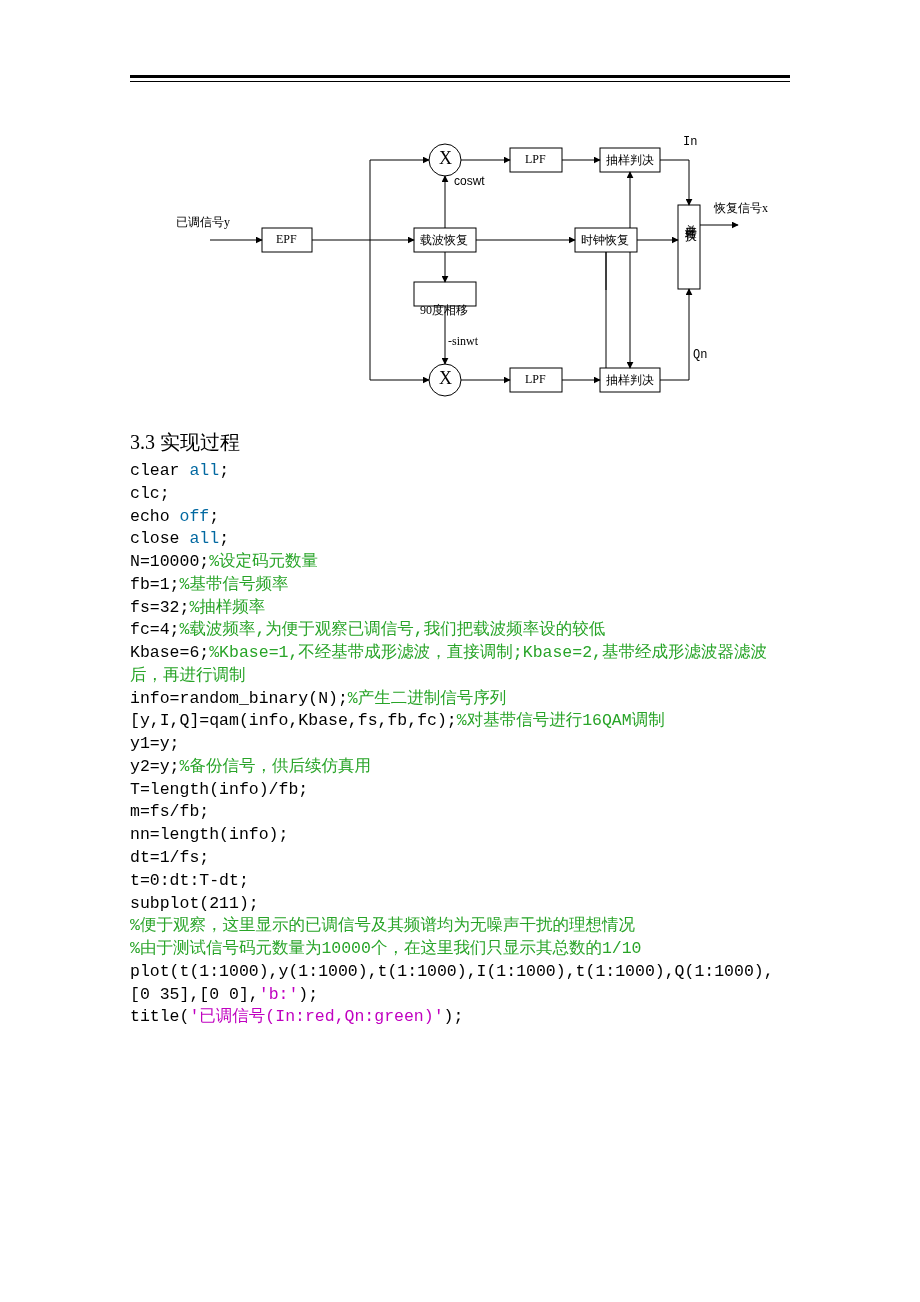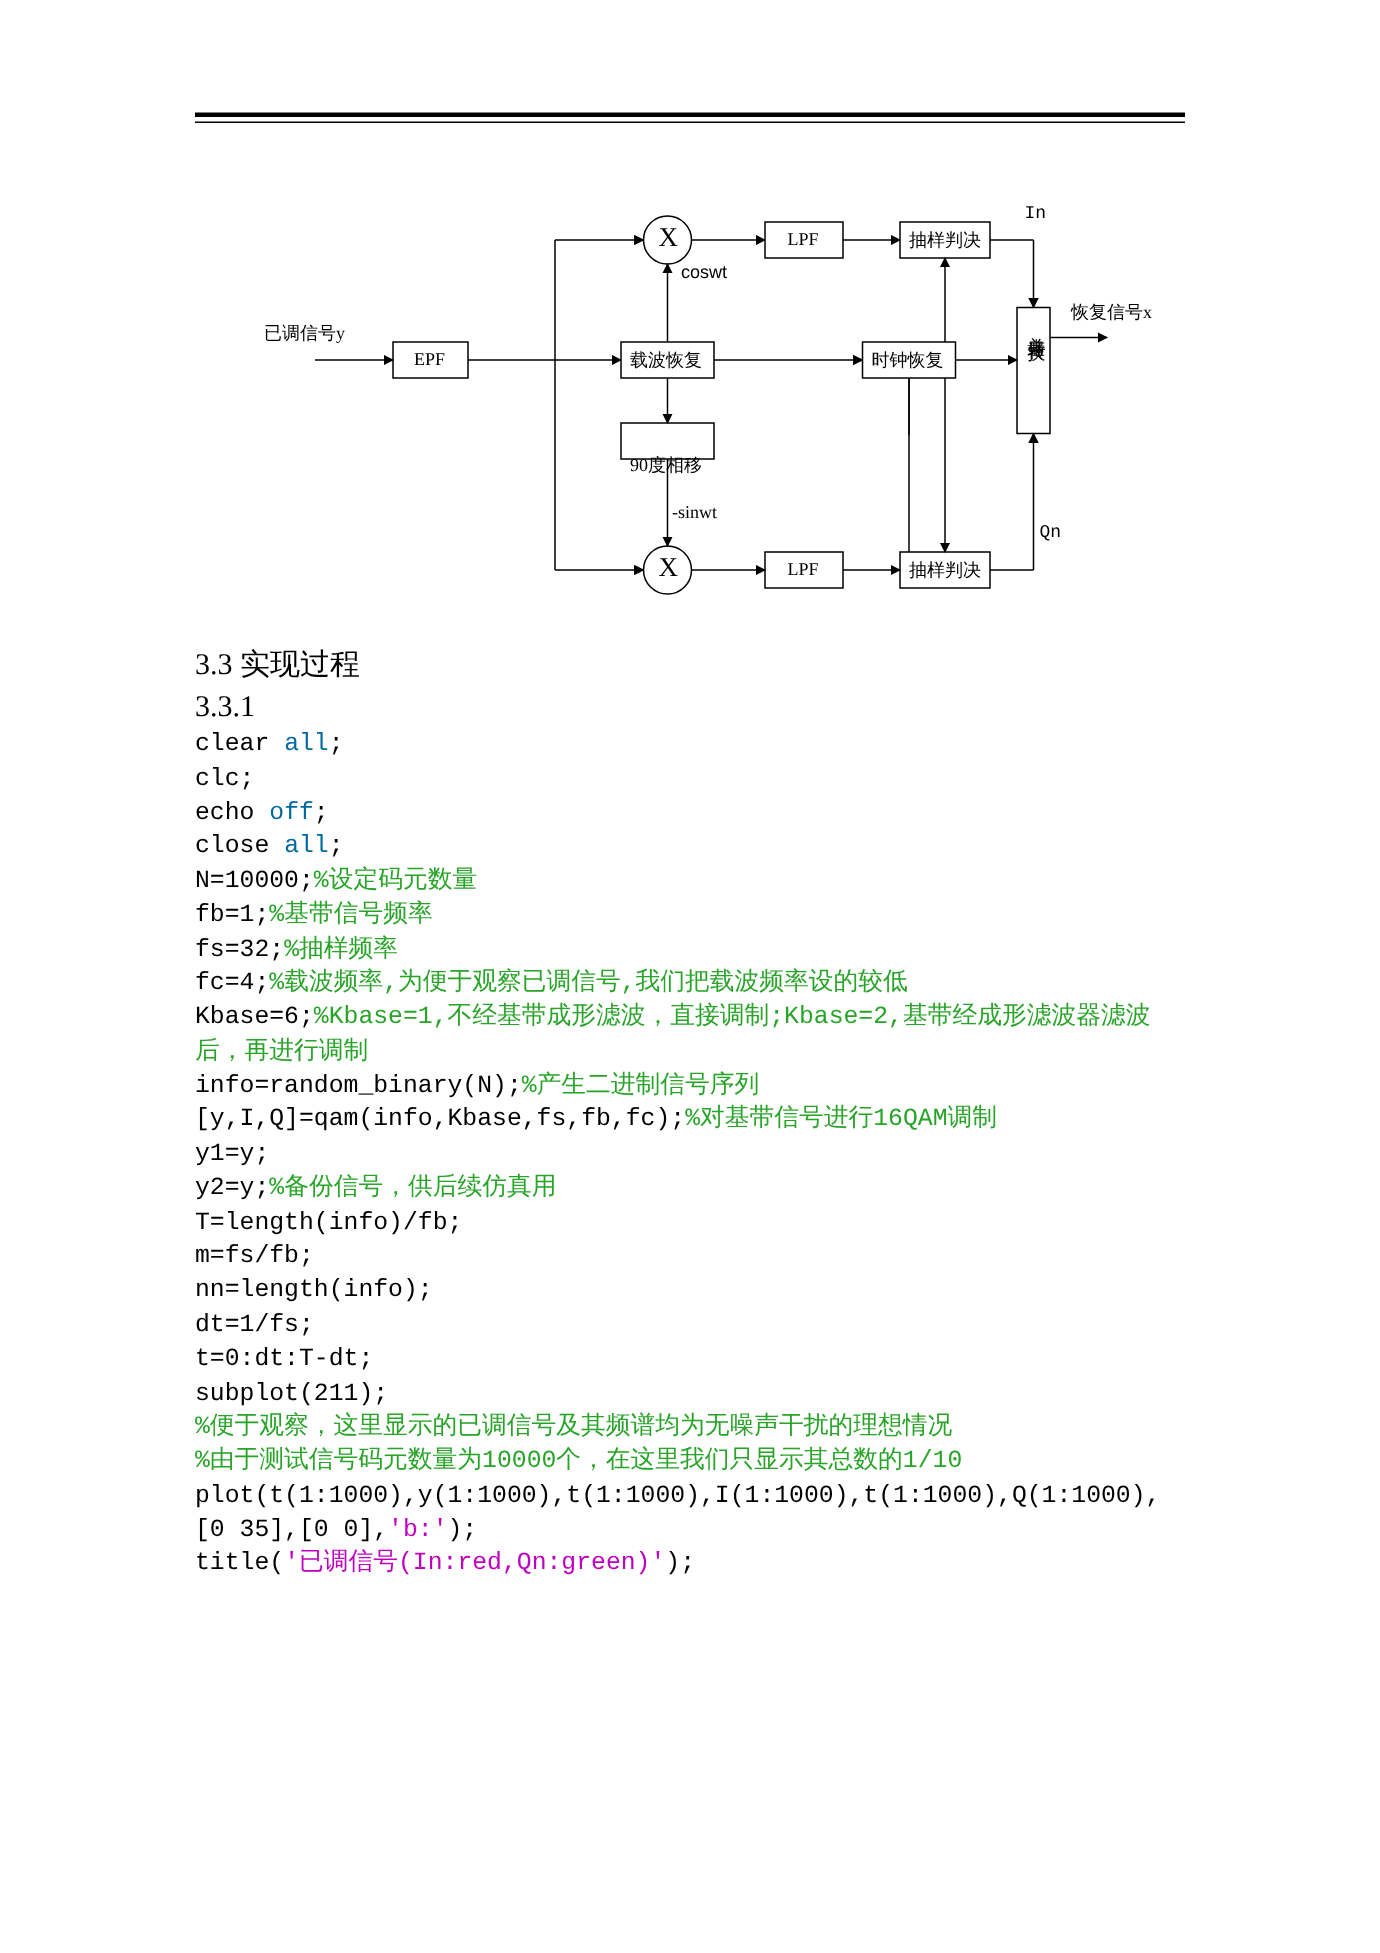--- a/index.html
+++ b/index.html
@@ -171,21 +171,20 @@
     <div class="fig-label" style="left:513px; top:218px; font-family:'Courier New';">Qn</div>
     <div class="fig-label" style="left:240px; top:102px;">载波恢复</div>
     <div class="fig-label" style="left:401px; top:102px;">时钟恢复</div>
     <div class="fig-label" style="left:240px; top:172px;">90度相移</div>
     <div class="fig-label fig-vert" style="left:502px; top:84px;">并串转换</div>
     <div class="fig-label" style="left:520px; top:70px;margin-left:14px;">恢复信号x</div>
   </div>
 
 
   <div class="heading">3.3  实现过程</div>
-  <div class="subheading">3.3.1</div>
 
   <div class="code"><span>clear </span><span class="kw">all</span><span>;</span>
 <span>clc;</span>
 <span>echo </span><span class="kw">off</span><span>;</span>
 <span>close </span><span class="kw">all</span><span>;</span>
 <span>N=10000;</span><span class="cm">%设定码元数量</span>
 <span>fb=1;</span><span class="cm">%基带信号频率</span>
 <span>fs=32;</span><span class="cm">%抽样频率</span>
 <span>fc=4;</span><span class="cm">%载波频率,为便于观察已调信号,我们把载波频率设的较低</span>
 <span>Kbase=6;</span><span class="cm">%Kbase=1,不经基带成形滤波，直接调制;Kbase=2,基带经成形滤波器滤波后，再进行调制</span>

